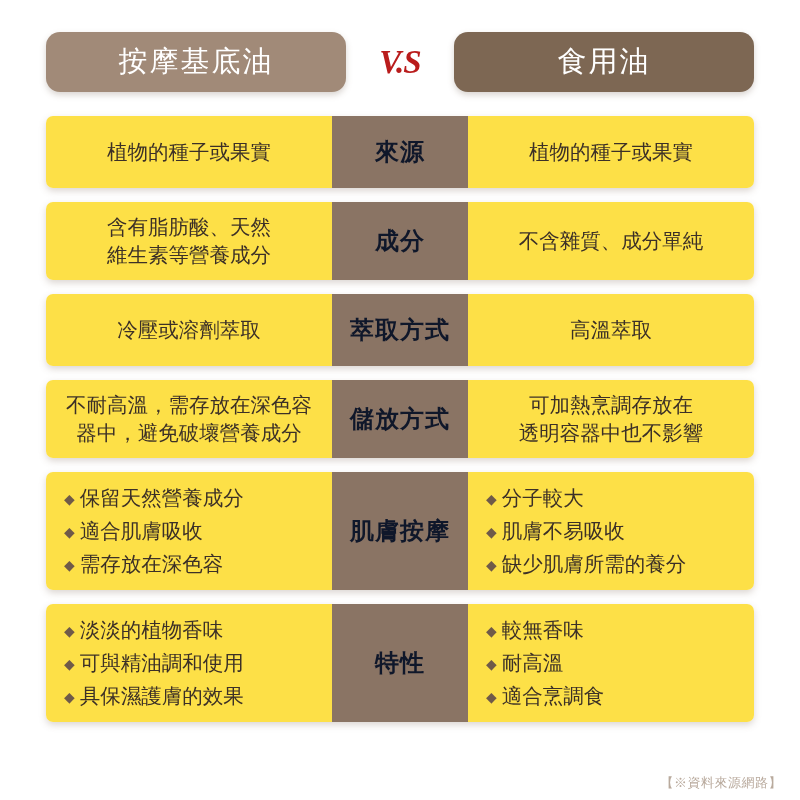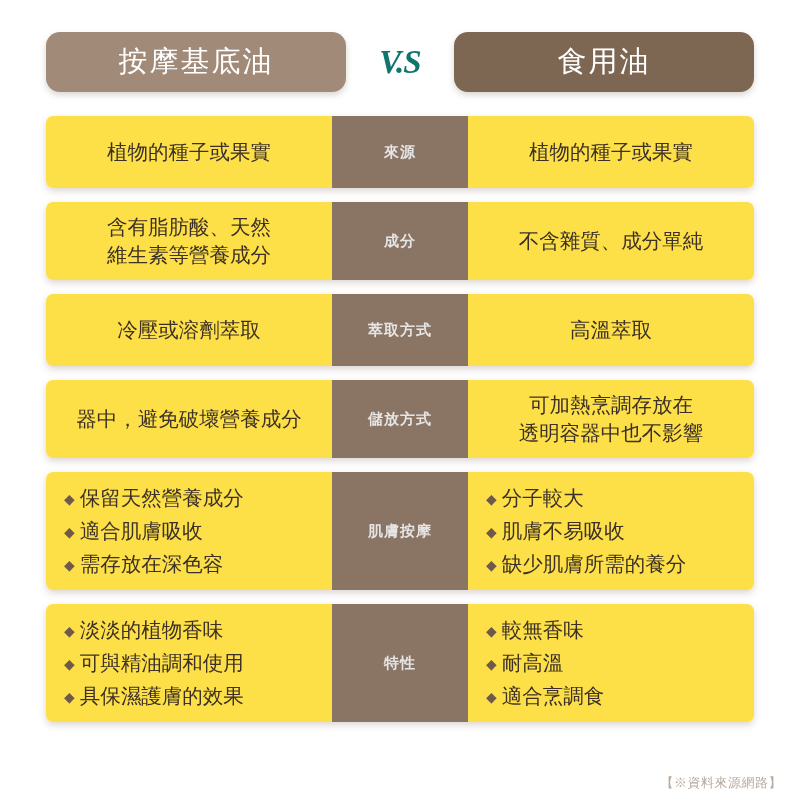--- a/index.html
+++ b/index.html
@@ -50,21 +50,21 @@
   .head-right {
     background: #7d6753;
   }
   .vs {
     width: 96px;
     text-align: center;
     font-family: "Liberation Serif", serif;
     font-style: italic;
     font-weight: bold;
     font-size: 33px;
-    color: #0f766e;
+    color: #b91c1c;
     letter-spacing: -1px;
   }
 
   
   .row {
     display: flex;
     align-items: stretch;
     margin-bottom: 14px;
     border-radius: 7px;
     box-shadow: 0 3px 7px rgba(140, 120, 105, 0.30);
@@ -107,22 +107,22 @@
   }
   .diamond {
     color: #6f5a49;
     font-size: 14px;
     line-height: 1;
     transform: translateY(1px);
   }
   .label {
     flex: 0 0 136px;
     background: #8a7464;
-    color: #e5e5e5;
-    font-size: 15px;
+    color: #0f172a;
+    font-size: 24px;
     font-weight: bold;
     letter-spacing: 1px;
     display: flex;
     align-items: center;
     justify-content: center;
     text-align: left;
   }
 
   
   .r1 { height: 72px; }
@@ -182,20 +182,21 @@
         <div class="cell left">
           <span class="line">冷壓或溶劑萃取</span>
         </div>
         <div class="label">萃取方式</div>
         <div class="cell right">
           <span class="line">高溫萃取</span>
         </div>
       </div>
       <div class="row r4">
         <div class="cell left">
+          <span class="line">不耐高溫，需存放在深色容</span>
           <span class="line">器中，避免破壞營養成分</span>
         </div>
         <div class="label">儲放方式</div>
         <div class="cell right">
           <span class="line">可加熱烹調存放在</span>
           <span class="line">透明容器中也不影響</span>
         </div>
       </div>
       <div class="row r5">
         <div class="cell left bullets">

